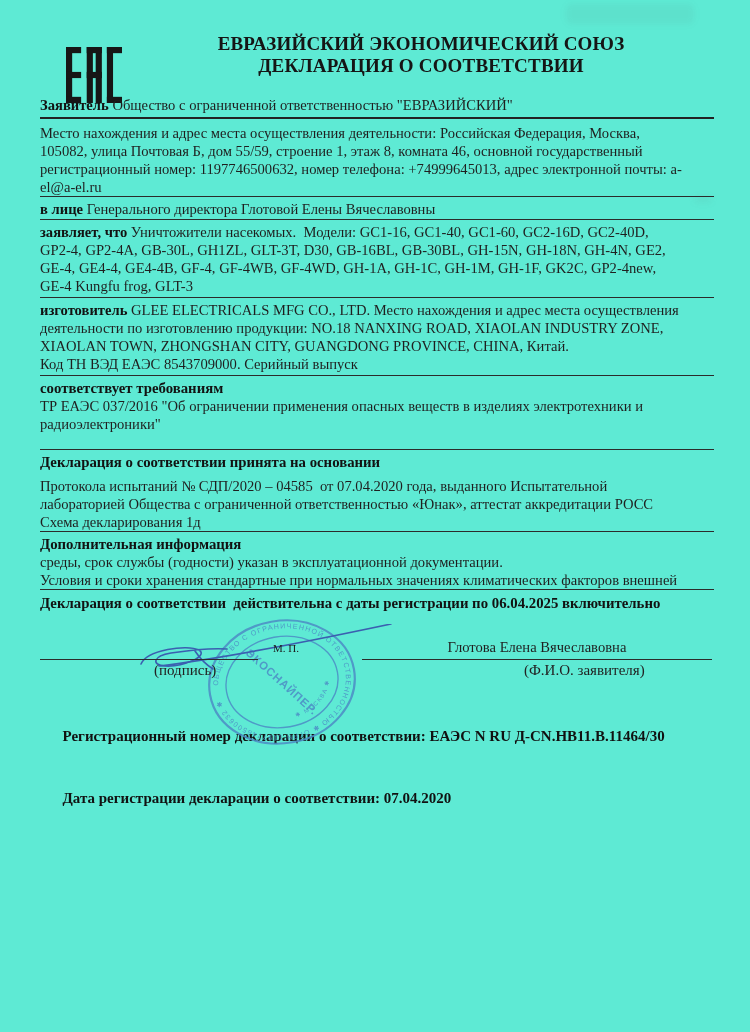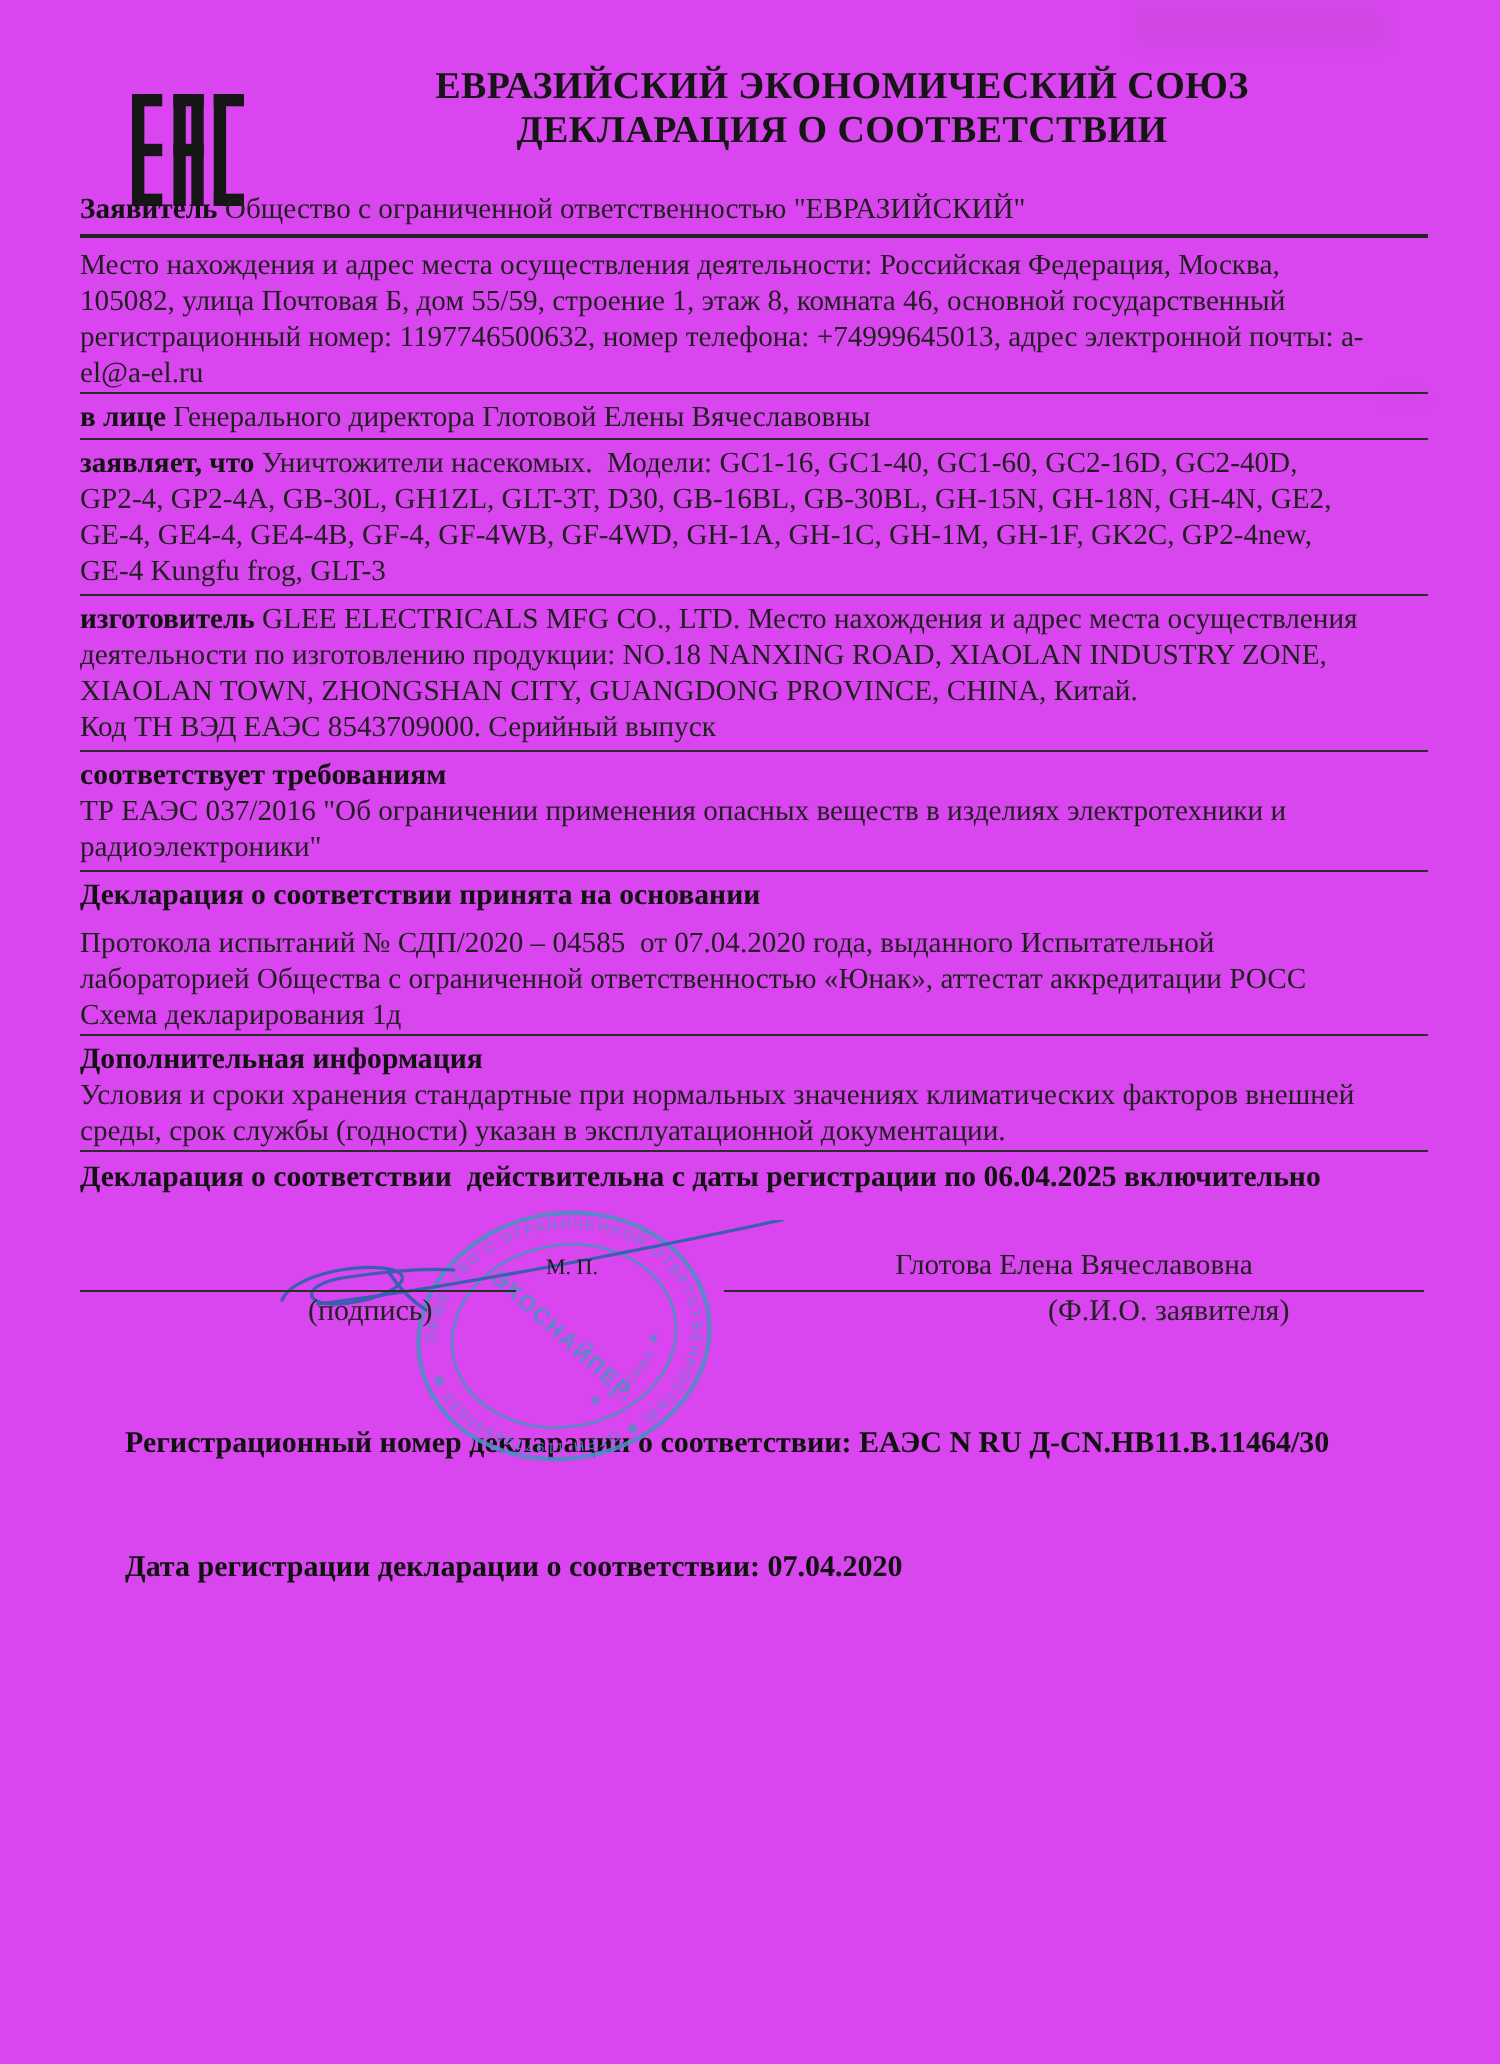--- a/index.html
+++ b/index.html
@@ -1,41 +1,41 @@
 <!DOCTYPE html>
 <html><head>
 <meta charset="utf-8">
 <style>
   html,body{margin:0;padding:0;}
   body{background:#e8e8e6;}
   .page{
     position:relative;
     width:750px;height:1032px;
     margin:0 auto;
-    background:#d946ef;
+    background:#5eead4;
     font-family:"Liberation Serif","DejaVu Serif",serif;
     color:#1f1f1f;
     overflow:hidden;
   }
   .content{position:absolute;left:40px;top:0;width:674px;}
   .titles{margin-left:88px;padding-top:33px;text-align:center;}
   .title-line{font-size:19px;line-height:22px;font-weight:bold;color:#151515;letter-spacing:.2px;}
   .eac-logo{position:absolute;left:66px;top:46px;width:56px;height:58px;}
   .row{position:relative;}
   .line{white-space:pre;font-size:14.6px;line-height:18px;}
   .lbl{font-weight:bold;color:#121212;}
   .rule1{border-bottom:1.4px solid #2b2b2b;}
   .rule2{border-bottom:2.2px solid #222;}
   .heading{font-weight:bold;color:#121212;font-size:14.8px;line-height:18px;white-space:pre;}
   .applicant-row{margin-top:19px;padding-bottom:3px;}
   .address-row{padding-top:5px;}
   .inperson-row{padding-top:3px;padding-bottom:1px;}
   .declares-row{padding-top:3px;padding-bottom:2px;}
   .manufacturer-row{padding-top:3px;padding-bottom:2px;}
-  .requirements-row{padding-top:3px;padding-bottom:2px;}
+  .requirements-row{padding-top:3px;padding-bottom:16px;}
   .basis-row{padding-top:3px;}
   .basis-row .para{margin-top:6px;}
   .additional-row{padding-top:3px;}
   .validity-row{padding-top:4px;}
   .sig-area{position:relative;height:96px;margin-top:2px;}
   .sig-line{position:absolute;top:45px;border-bottom:1.3px solid #2b2b2b;}
   .sig-line.left{left:0;width:218px;}
   .sig-line.right{left:322px;width:350px;}
   .sig-caption{position:absolute;font-size:15px;color:#222;padding-left:44px;}
   .sig-caption.left{left:70px;top:48px;}
@@ -122,22 +122,22 @@
       <div class="heading">Декларация о соответствии принята на основании</div>
       <div class="para">
         <div class="line">Протокола испытаний № СДП/2020 – 04585  от 07.04.2020 года, выданного Испытательной</div>
         <div class="line">лабораторией Общества с ограниченной ответственностью «Юнак», аттестат аккредитации РОСС</div>
       </div>
       <div class="line">Схема декларирования 1д</div>
     </div>
 
     <div class="row additional-row rule1">
       <div class="heading">Дополнительная информация</div>
+      <div class="line">среды, срок службы (годности) указан в эксплуатационной документации.</div>
       <div class="line">Условия и сроки хранения стандартные при нормальных значениях климатических факторов внешней</div>
-      <div class="line">среды, срок службы (годности) указан в эксплуатационной документации.</div>
     </div>
 
     <div class="row validity-row">
       <div class="heading">Декларация о соответствии  действительна с даты регистрации по 06.04.2025 включительно</div>
     </div>
 
     <div class="sig-area">
 
       <svg class="stamp" viewBox="-80 -68 160 136" aria-hidden="true">
         <g transform="rotate(-10)" stroke="#4d8fc6" fill="none">

